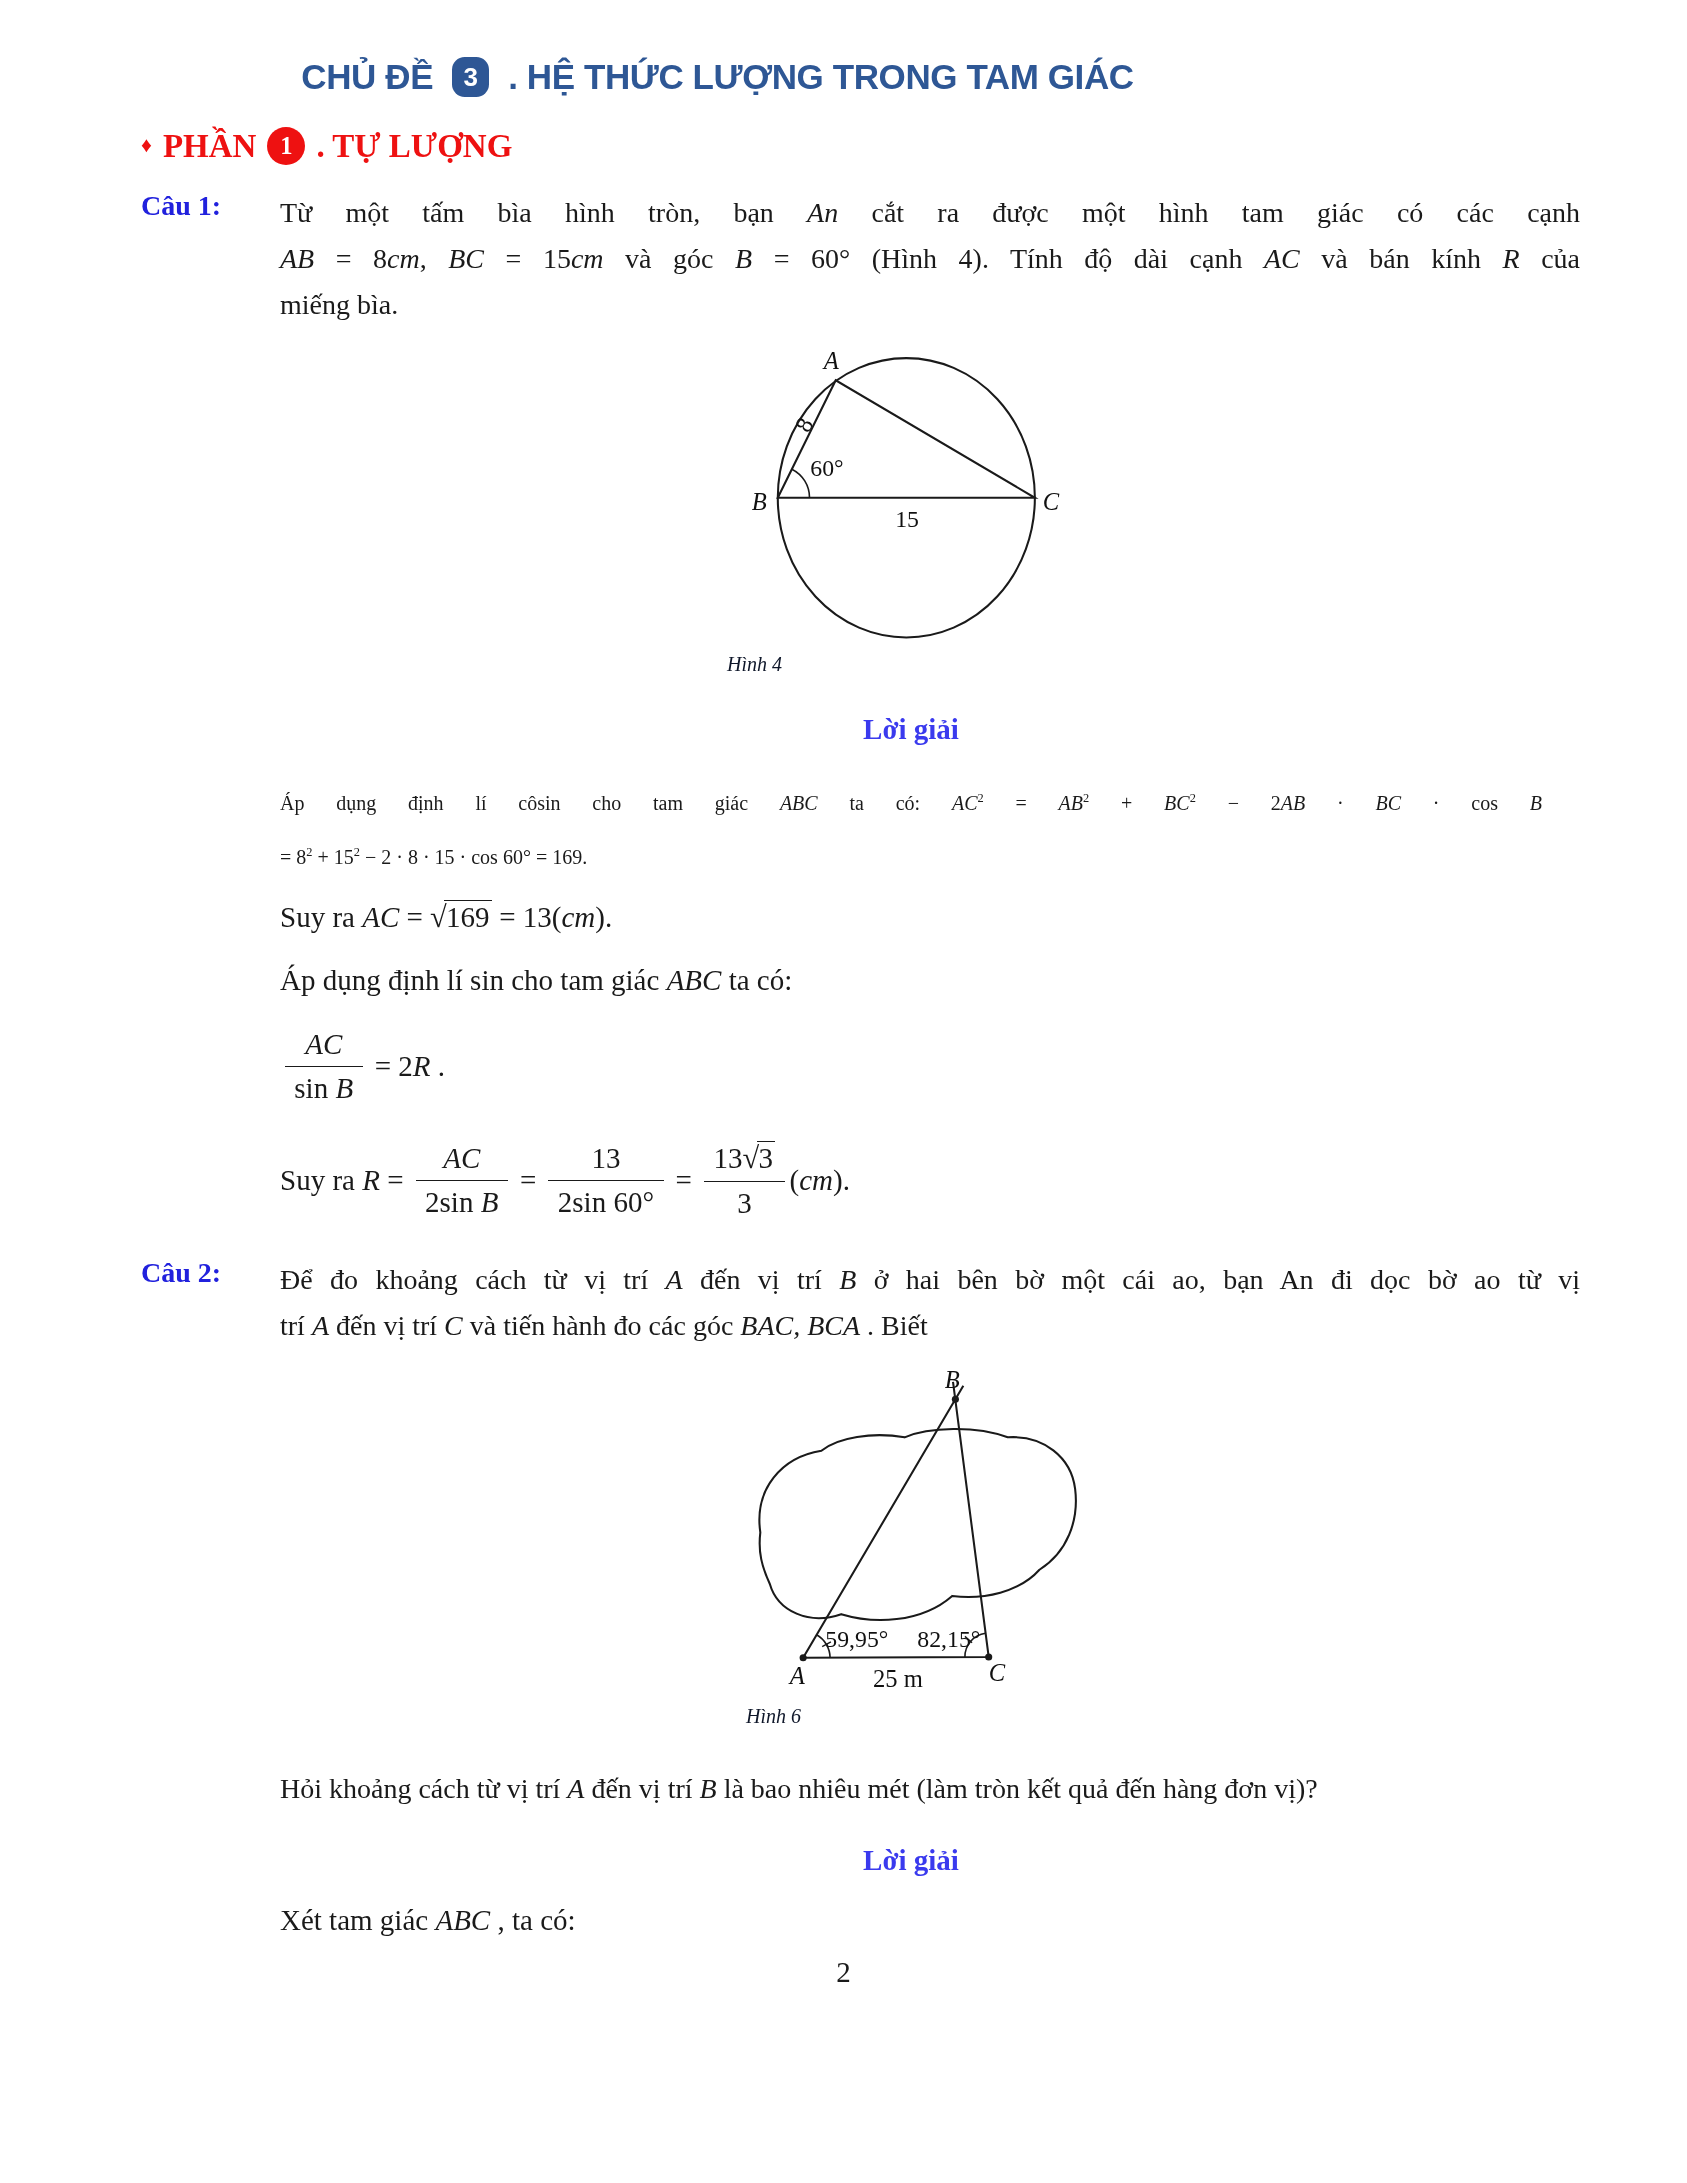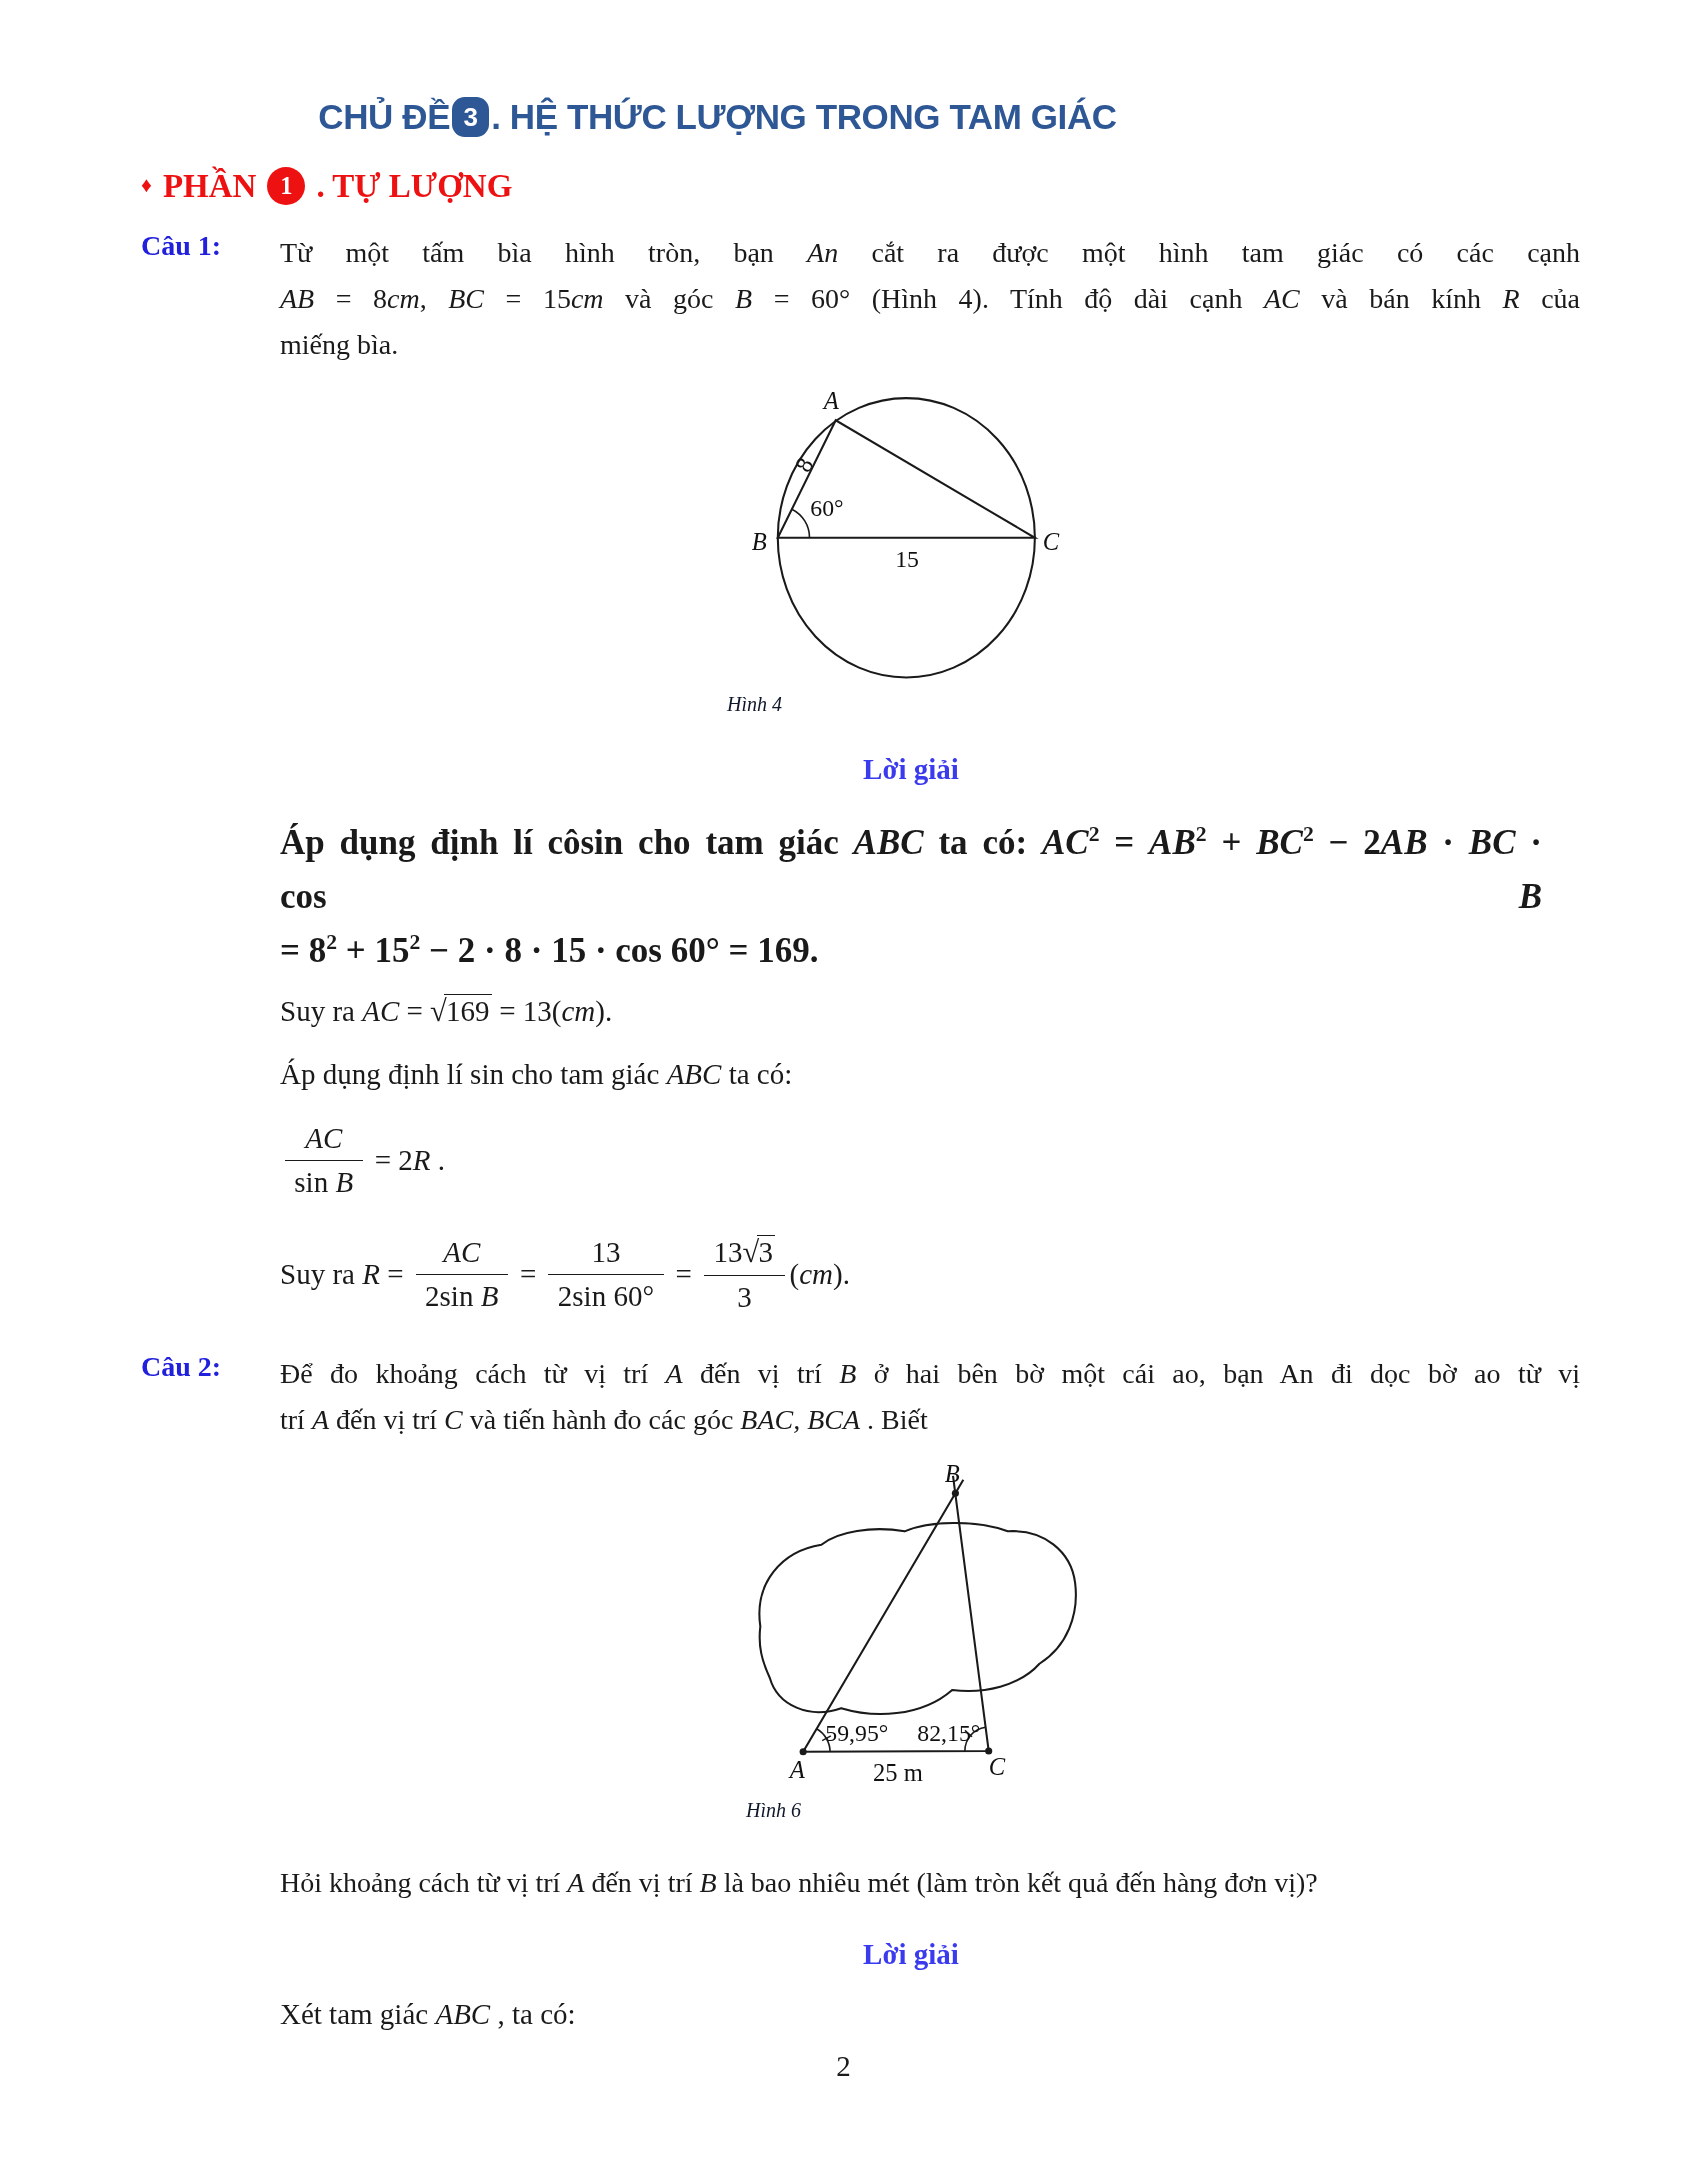--- a/index.html
+++ b/index.html
@@ -11,23 +11,23 @@
   }
   *{box-sizing:border-box;}
   html,body{margin:0;padding:0;background:#ffffff;}
   .page{
     position:relative;width:1687px;height:2183px;background:#ffffff;
     font-family:"Liberation Serif",serif;color:var(--ink);overflow:hidden;
   }
   
   .doc-title{
     padding-top:57px;display:flex;justify-content:center;align-items:center;
-    gap:2px;margin-right:252px;
+    gap:19px;margin-right:252px;
     font-family:"Liberation Sans",sans-serif;font-weight:bold;
-    font-size:35px;color:var(--title-blue);letter-spacing:-0.4px;white-space:nowrap;margin-top:40px;
+    font-size:35px;color:var(--title-blue);letter-spacing:-0.4px;white-space:nowrap;
   }
   .title-badge{
     display:inline-flex;justify-content:center;align-items:center;
     width:37px;height:40px;border-radius:12.7px;background:var(--title-blue);
     color:#ffffff;font-size:26px;font-weight:bold;
   }
   
   .part-line{
     margin:30px 0 0 141px;display:flex;align-items:center;gap:11px;
     font-weight:bold;font-size:33px;color:var(--accent-red);white-space:nowrap;
@@ -59,21 +59,21 @@
   svg text{font-family:"Liberation Serif",serif;fill:#111;}
   .svg-var{font-style:italic;}
   
   .sol-head{
     margin-left:280px;width:1262px;text-align:center;
     color:var(--sol-blue);font-weight:bold;font-size:29px;
   }
   .sol-head-1{margin-top:37px;}
   .sol-head-2{margin-top:32px;}
   .para{margin-left:280px;width:1262px;font-size:28px;line-height:46px;}
-  .p-cosine{margin-top:30px;line-height:54px;font-size:35px;font-weight:bold;}
+  .p-cosine{margin-top:30px;line-height:54px;font-size:20px;}
   .p-cosine .jline{word-spacing:4.8px;}
   .p-suyra-ac{margin-top:10px;font-size:29px;}
   .p-sin{margin-top:17.5px;font-size:29px;}
   .p-hoi{margin-top:38px;}
   .p-xet{margin-top:20.6px;font-size:29px;}
   .eq{
     margin-left:280px;display:flex;align-items:center;font-size:29px;
   }
   .eq-1{margin-top:14.3px;min-height:97px;}
   .eq-2{margin-top:14.3px;min-height:103px;}

